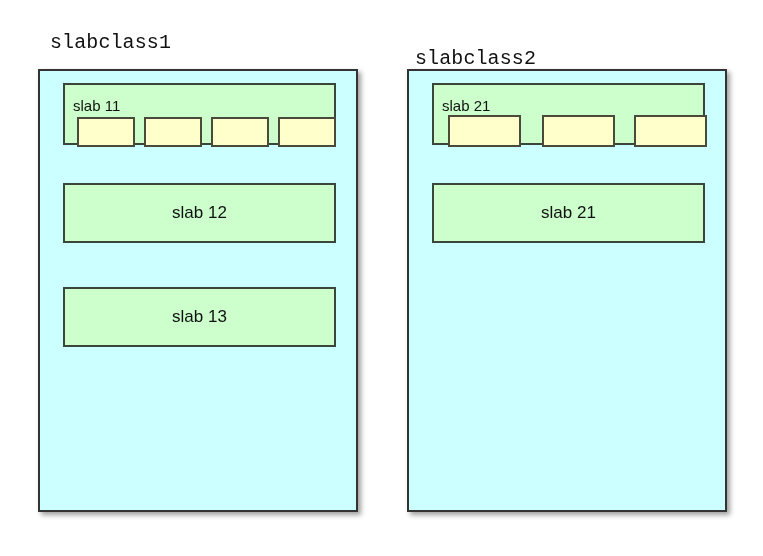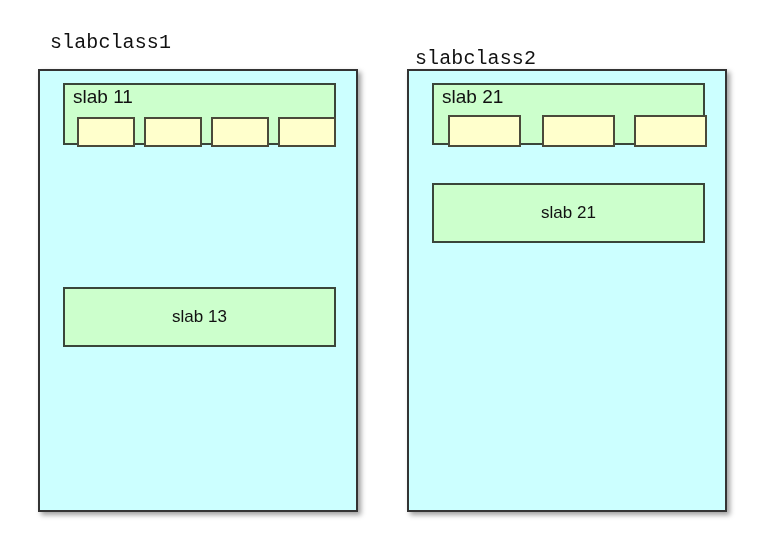--- a/index.html
+++ b/index.html
@@ -63,22 +63,22 @@
     justify-content: center;
     font-size: 17px;
     line-height: 20px;
     color: #111111;
     white-space: nowrap;
   }
 
   .slab-label-top {
     position: absolute;
     left: 8px;
-    top: 2px;
-    font-size: 19px;
+    top: 11px;
+    font-size: 15px;
     line-height: 20px;
     color: #111111;
     white-space: nowrap;
   }
 
   
   .chunk {
     position: absolute;
     box-sizing: border-box;
     background: #ffffcc;
@@ -95,20 +95,23 @@
     <div class="slabclass-box" style="left: -12px; top: 38px; width: 320px; height: 443px;">
 
       <div class="slab" style="left: 23px; top: 12px; width: 273px; height: 62px;">
         <div class="slab-label-top">slab 11</div>
         <div class="chunk" style="left: 12px; top: 32px; width: 58px; height: 30px;"></div>
         <div class="chunk" style="left: 79px; top: 32px; width: 58px; height: 30px;"></div>
         <div class="chunk" style="left: 146px; top: 32px; width: 58px; height: 30px;"></div>
         <div class="chunk" style="left: 213px; top: 32px; width: 58px; height: 30px;"></div>
       </div>
 
+      <div class="slab" style="left: 23px; top: 112px; width: 273px; height: 60px;">
+        <div class="slab-label-center">slab 12</div>
+      </div>
 
       <div class="slab" style="left: 23px; top: 216px; width: 273px; height: 60px;">
         <div class="slab-label-center">slab 13</div>
       </div>
 
 
     </div>
   </div>
 
   <div class="slabclass" style="left: 415px; top: 31px; width: 0px; height: 0px;">

